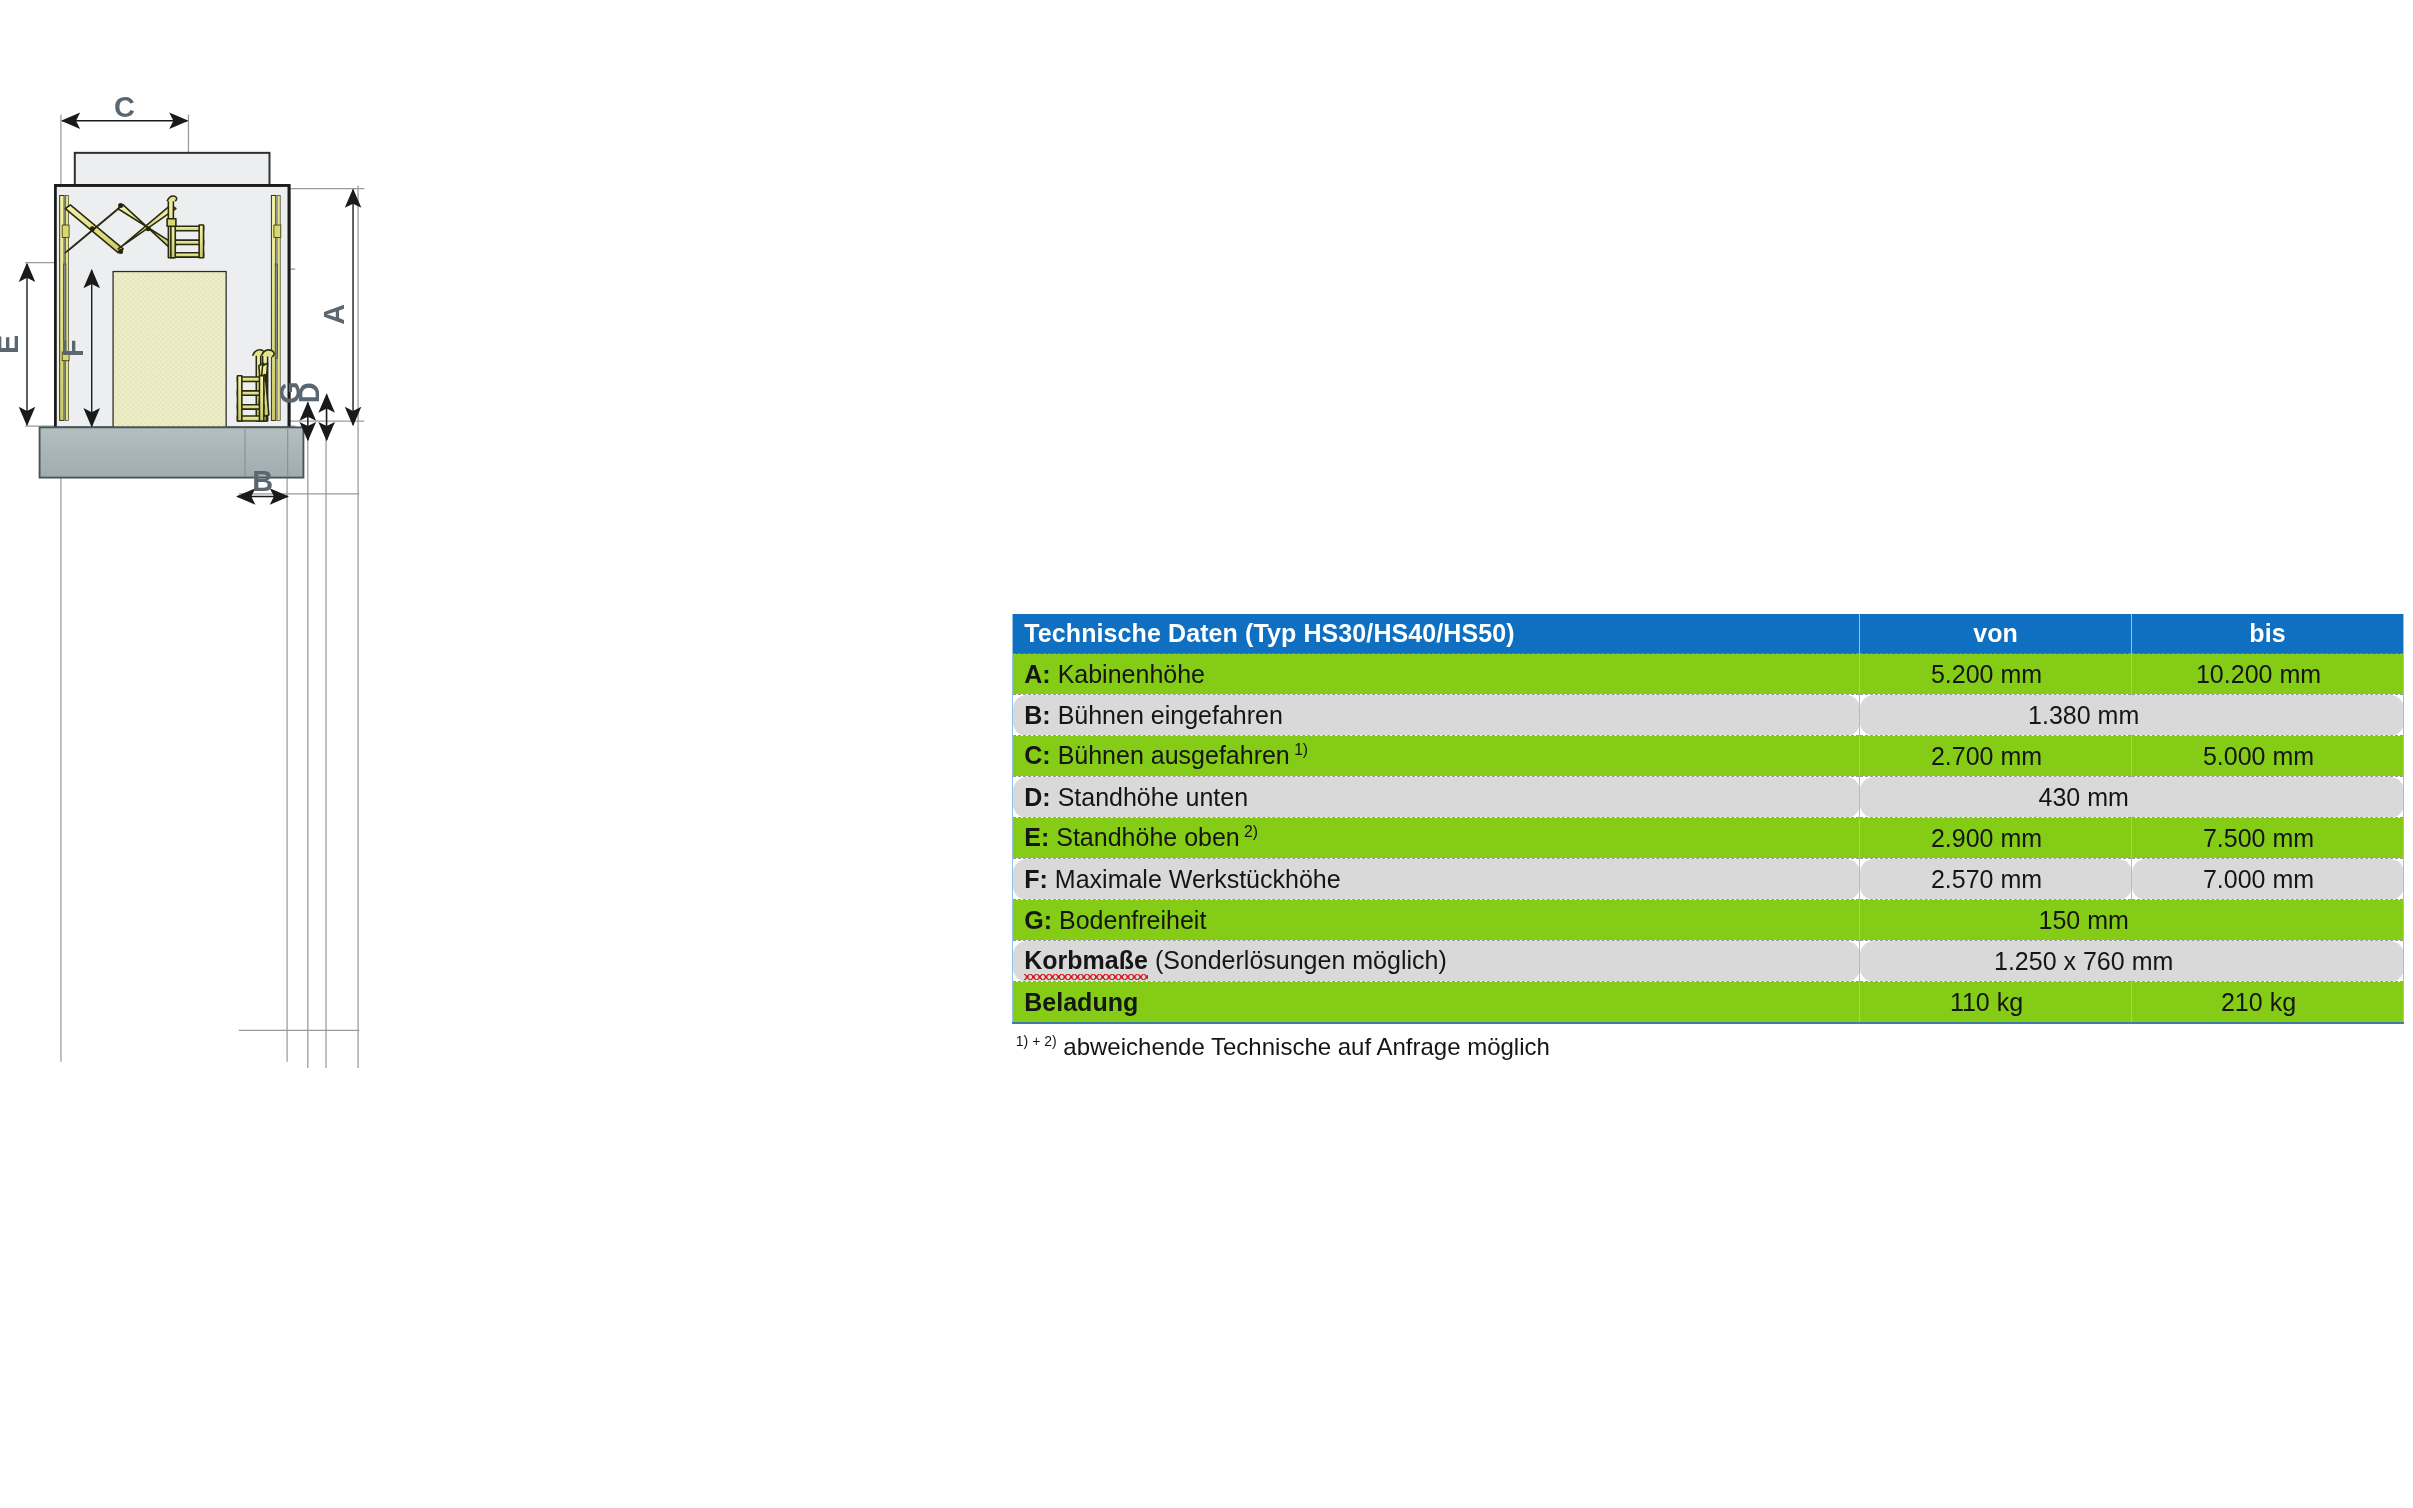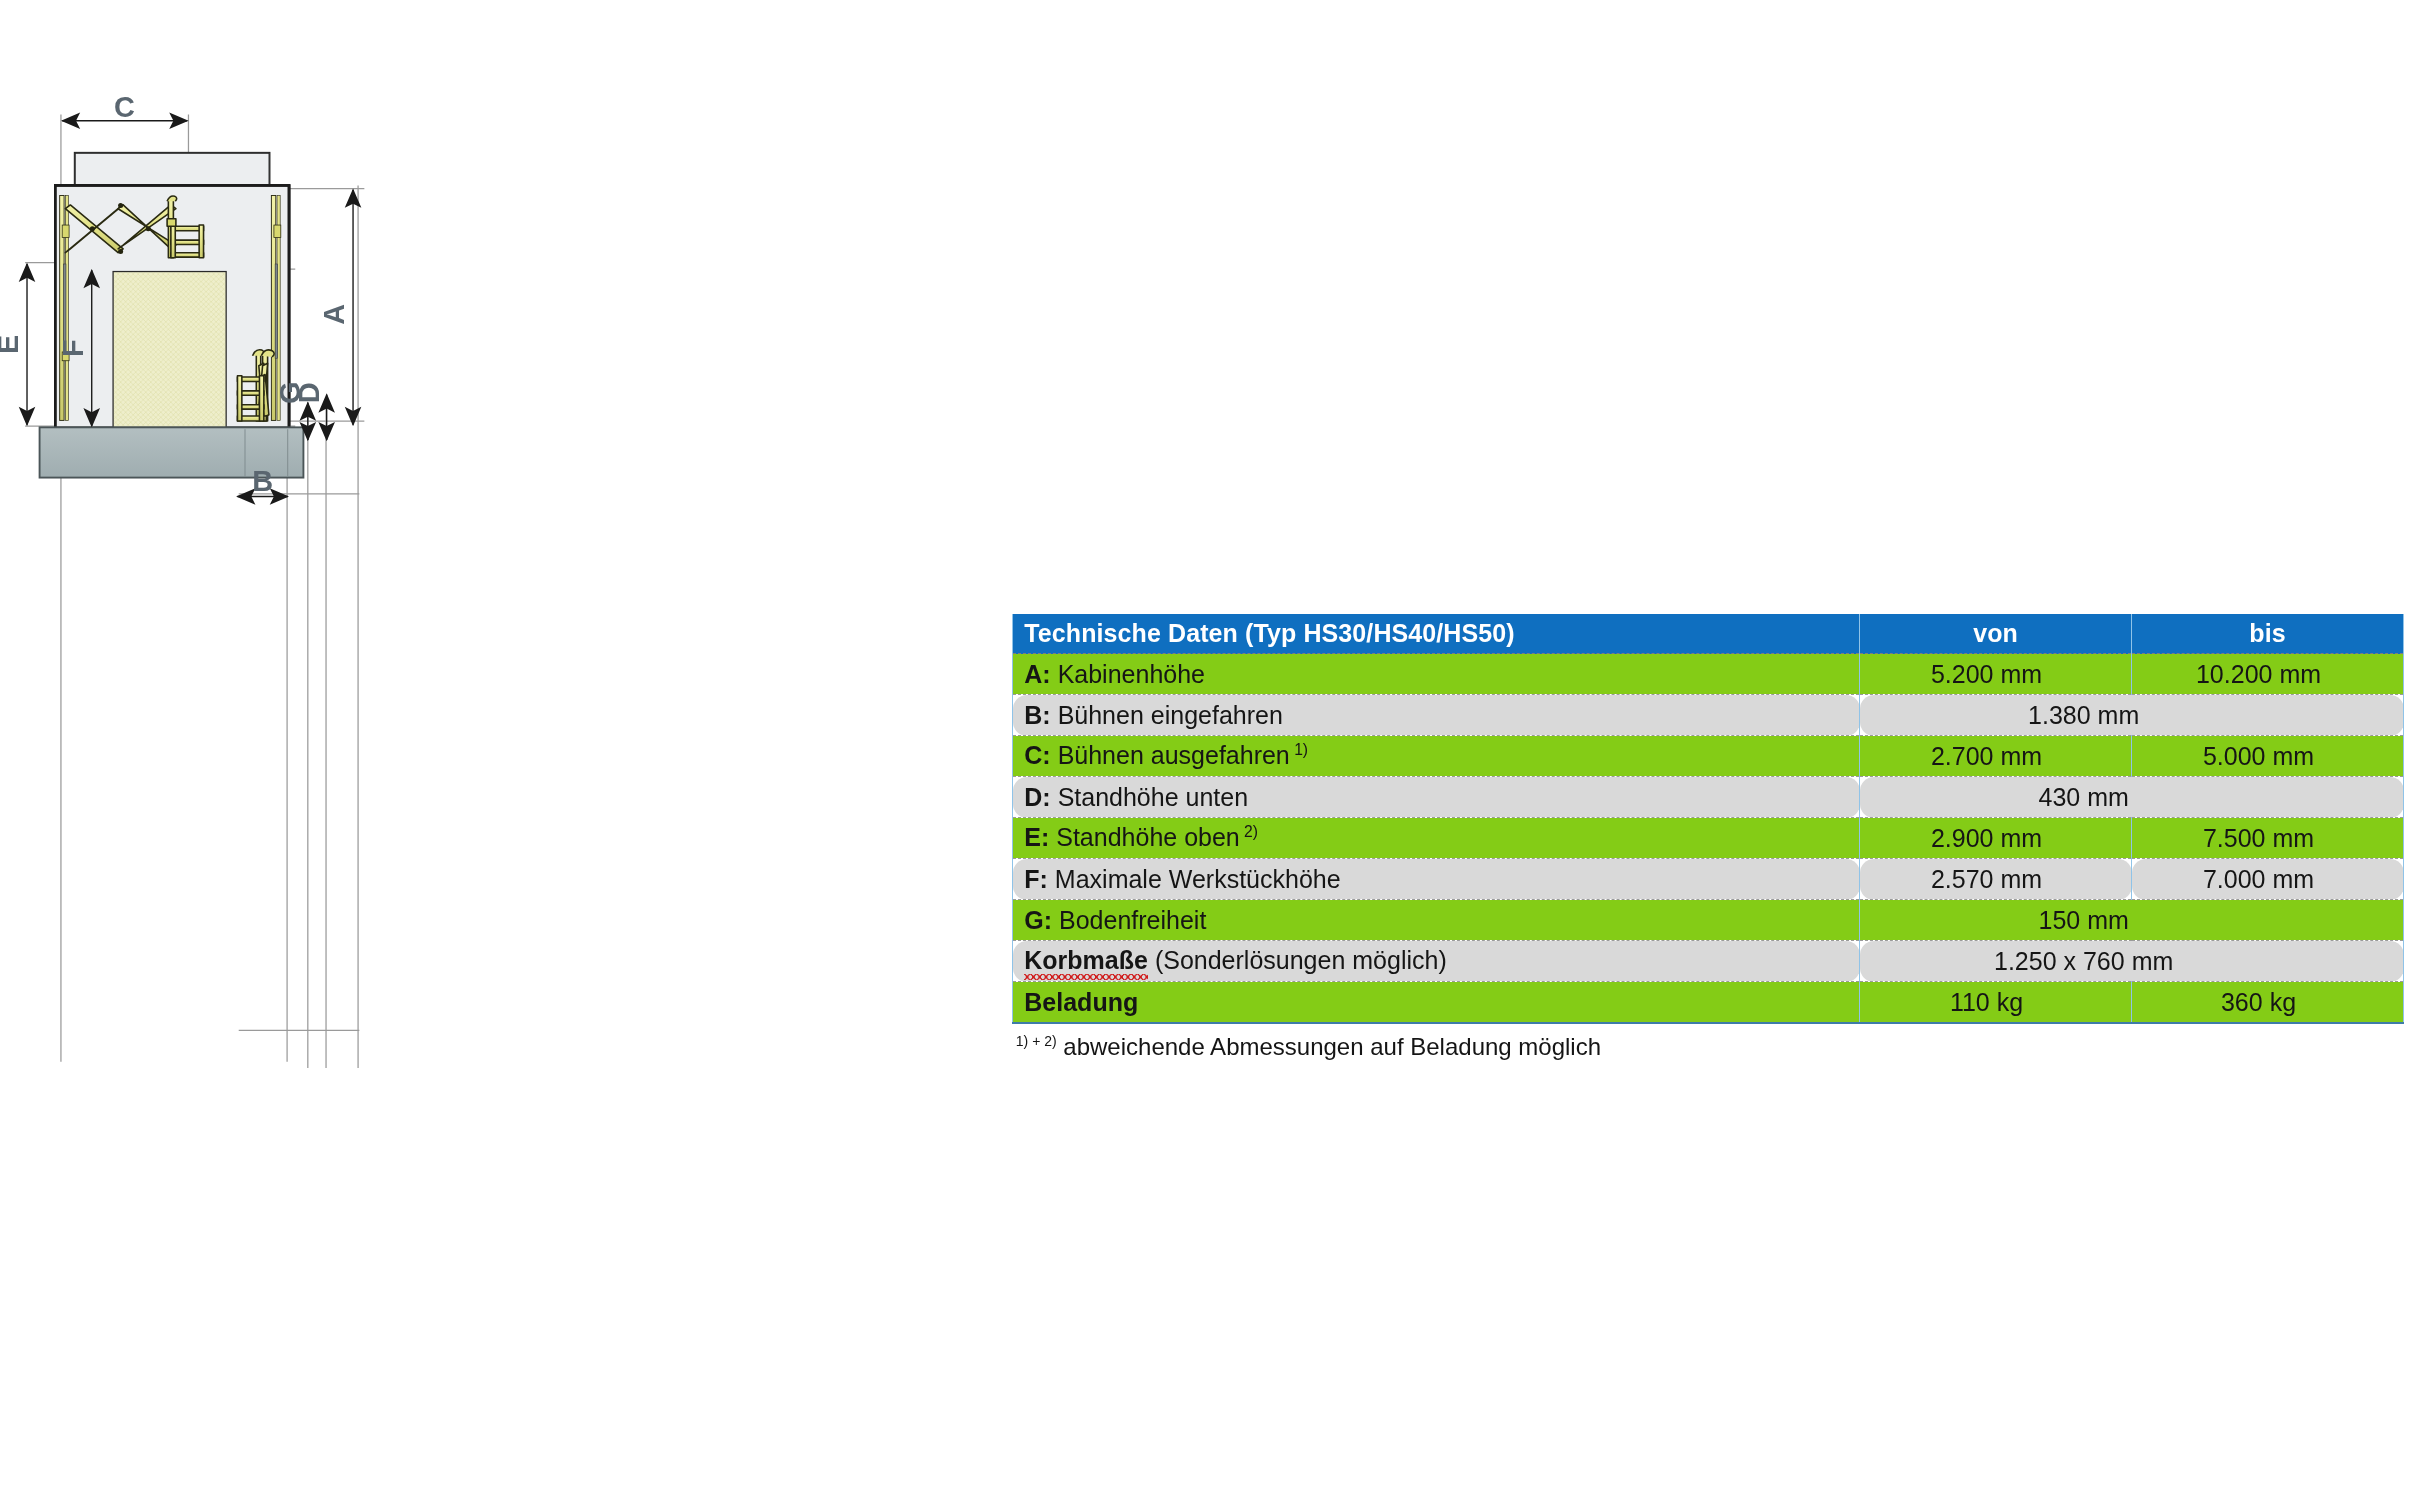--- a/index.html
+++ b/index.html
@@ -344,23 +344,23 @@
           <td><span class="key">G:</span><span> Bodenfreiheit</span></td>
           <td class="span2" colspan="2">150 mm</td>
         </tr>
         <tr class="shaded">
           <td><span class="misspelled">Korbmaße</span><span> (Sonderlösungen möglich)</span></td>
           <td class="span2" colspan="2">1.250 x 760 mm</td>
         </tr>
         <tr class="plain">
           <td><span class="key">Beladung</span></td>
           <td class="num">110 kg</td>
-          <td class="num">360 kg</td>
+          <td class="num">210 kg</td>
         </tr>
       </tbody>
   </table>
 
   <div id="footnote">
     <span class="fn-mark">1) + 2)</span>
-    <span>abweichende Abmessungen auf Beladung möglich</span>
+    <span>abweichende Technische auf Anfrage möglich</span>
   </div>
 </div>
 
 
 </body></html>

